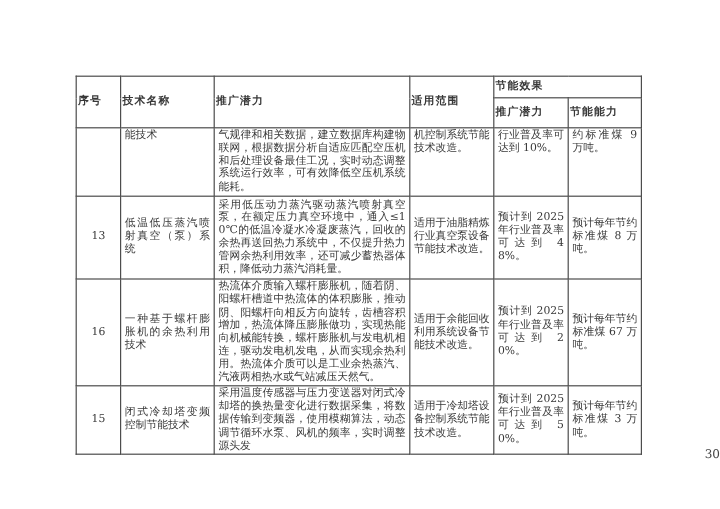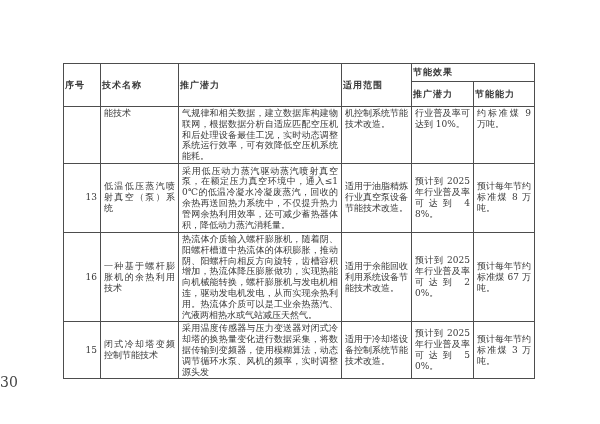--- a/index.html
+++ b/index.html
@@ -31,29 +31,29 @@
   tr.row-cont { height:45px; }
   tr.row-13 { height:69px; }
   tr.row-14 { height:87px; }
   tr.row-15 { height:46px; }
   .head-r1 td, .head-r2 td {
     text-align:left;
     font-weight:bold;
     letter-spacing:1px;
     padding:1px 1px;
   }
-  td.cell-idx { text-align:right; }
+  td.cell-idx { text-align:center; }
   td.cell-name { text-align:justify; }
   td.cell-intro { text-align:justify; line-height:10.8px; }
   td.cell-scope, td.cell-pot, td.cell-cap { text-align:justify; }
   tr.row-cont td { vertical-align:top; }
   .page-number {
     position:absolute; left:0; right:0; top:374px;
-    text-align:left;
-    font-size:14px;
+    text-align:right;
+    font-size:10px;
     color:#444444;
   }
 </style>
 </head>
 <body>
 
 <div class="page">
 
   <table class="tech-table">
     <colgroup>

